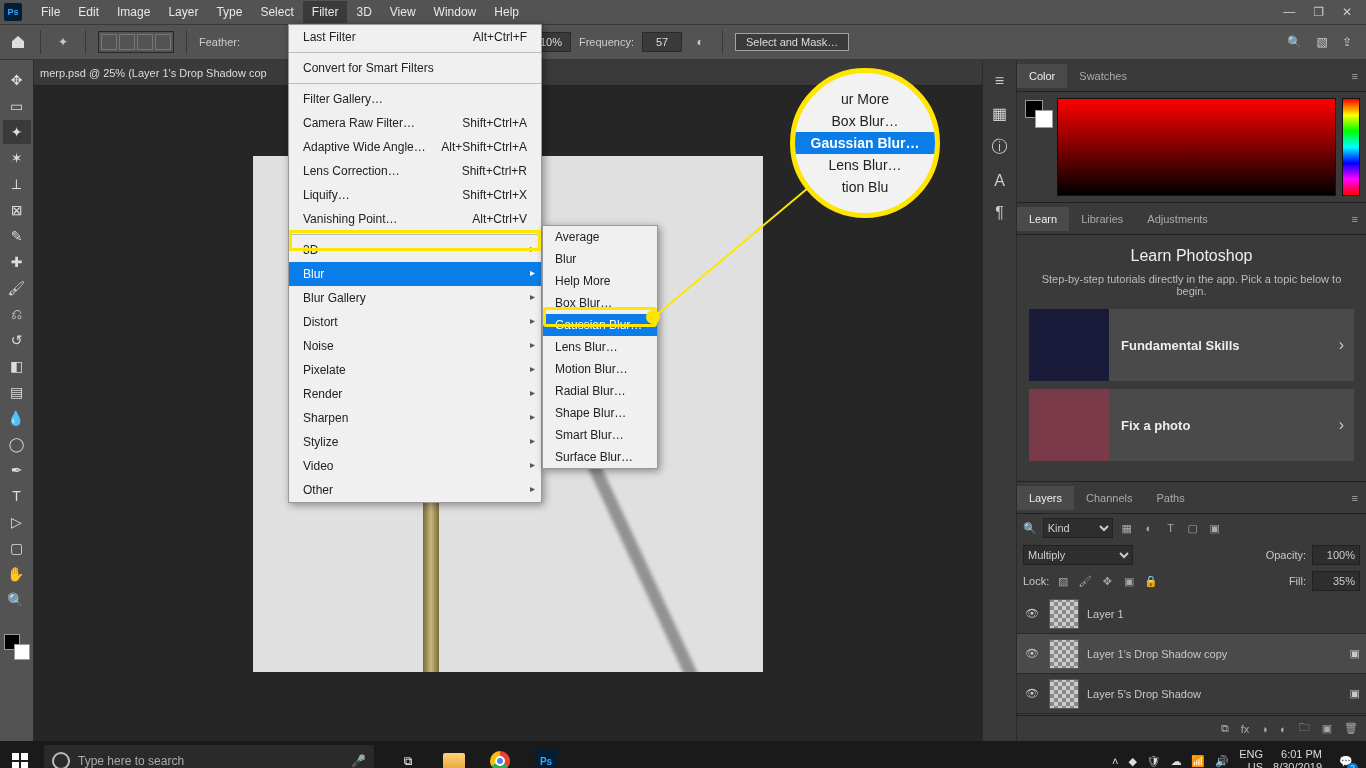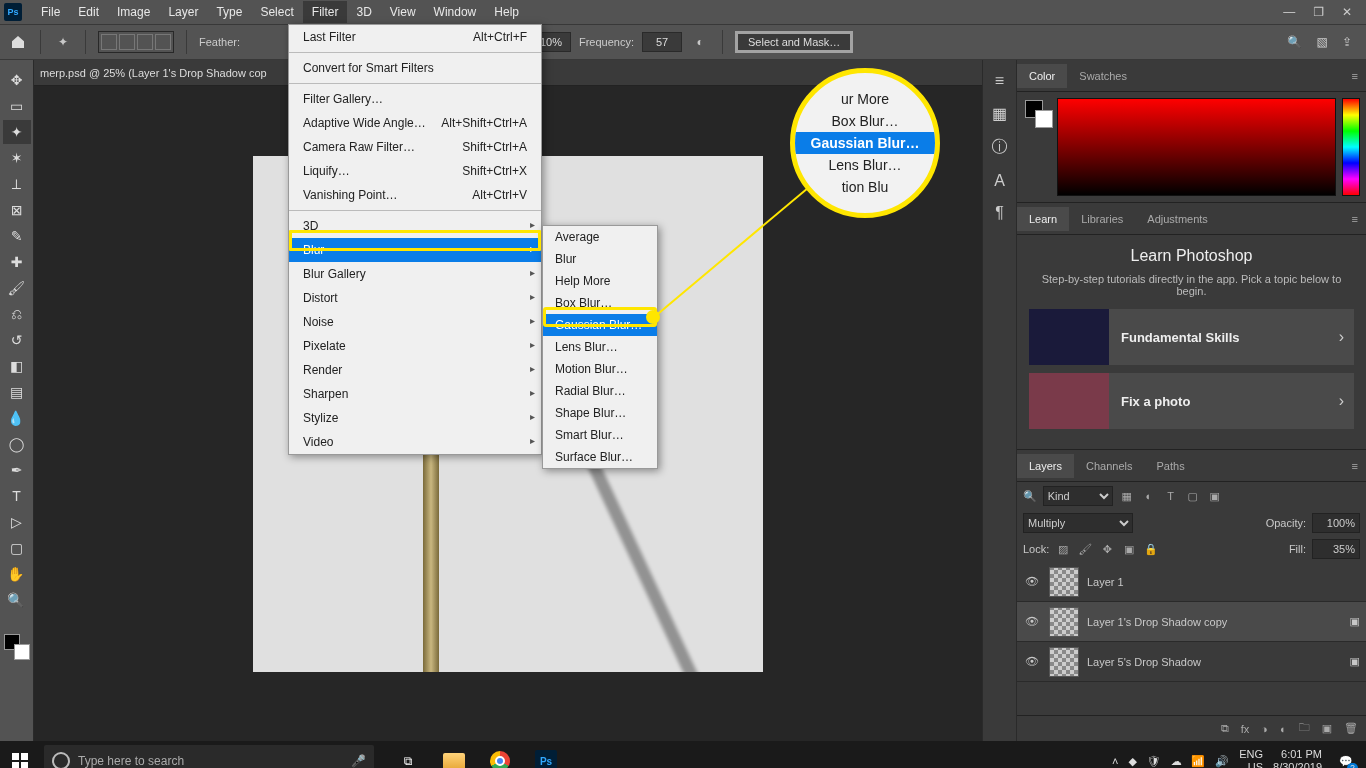--- a/index.html
+++ b/index.html
@@ -7,21 +7,21 @@
 .menubar { height: 24px; background: #535353; display: flex; align-items: center; padding-left: 4px; }
 .ps-logo { width: 18px; height: 18px; background: #001e36; color: #31a8ff; font-size: 9px; font-weight: bold; display: flex; align-items: center; justify-content: center; margin-right: 10px; border-radius: 2px; }
 .menu-item { padding: 4px 9px; color: #e8e8e8; cursor: pointer; }
 .menu-item.active { background: #3a3a3a; }
 .window-controls { margin-left: auto; display: flex; gap: 18px; padding-right: 14px; color: #ccc; }
 .optionsbar { height: 36px; background: #535353; border-top: 1px solid #383838; border-bottom: 1px solid #383838; display: flex; align-items: center; padding: 0 8px; gap: 8px; }
 .home-icon { width: 18px; height: 16px; }
 .opt-sep { width: 1px; height: 24px; background: #3a3a3a; margin: 0 4px; }
 .opt-label { color: #ccc; font-size: 11px; }
 .opt-input { background: #3a3a3a; border: 1px solid #2a2a2a; color: #ddd; width: 40px; height: 20px; font-size: 11px; padding: 0 4px; text-align: center; }
-.opt-button { background: #3a3a3a; border: 3px solid #a3a3a3; color: #ddd; padding: 2px 10px; font-size: 11px; cursor: pointer; }
+.opt-button { background: #3a3a3a; border: 1px solid #a3a3a3; color: #ddd; padding: 2px 10px; font-size: 11px; cursor: pointer; }
 .icon-block { width: 20px; height: 20px; display: flex; align-items: center; justify-content: center; }
 .boxes-group { display: flex; gap: 2px; align-items: center; padding: 2px; border: 1px solid #282828; }
 .boxes-group span { width: 16px; height: 16px; border: 1px solid #777; display:inline-block; }
 
 .workspace { display: flex; height: 681px; }
 .tool-strip { width: 34px; background: #535353; border-right: 1px solid #2a2a2a; display: flex; flex-direction: column; align-items: center; padding-top: 8px; gap: 2px; }
 .tool { width: 28px; height: 24px; display: flex; align-items: center; justify-content: center; color: #ddd; cursor: pointer; font-size: 14px; }
 .tool.sel { background: #3a3a3a; }
 .swatches-mini { margin-top: 20px; position: relative; width: 26px; height: 26px; }
 .swatches-mini .a { position: absolute; width: 16px; height: 16px; background: #000; border: 1px solid #999; top: 0; left: 0; }
@@ -45,21 +45,21 @@
 .color-panel-body { height: 110px; display: flex; padding: 6px; gap: 6px; }
 .swatch-stack { width: 28px; position: relative; }
 .swatch-stack .fg { position:absolute; width:18px; height:18px; background:#000; border:1px solid #999; top:2px; left:2px; }
 .swatch-stack .bg { position:absolute; width:18px; height:18px; background:#fff; border:1px solid #999; top:12px; left:12px; }
 .color-field { flex: 1; background: linear-gradient(to bottom, #f00, #000), linear-gradient(to right, #fff, rgba(255,255,255,0)); background-blend-mode: multiply; border: 1px solid #111; }
 .hue-strip { width: 18px; background: linear-gradient(to bottom, #f00,#ff0,#0f0,#0ff,#00f,#f0f,#f00); border: 1px solid #111; }
 .learn-panel { flex: 0 0 auto; border-top: 1px solid #222; }
 .learn-body { padding: 12px; }
 .learn-title { text-align: center; font-size: 16px; color: #eee; margin-bottom: 8px; }
 .learn-desc { text-align: center; font-size: 11px; color: #bbb; margin-bottom: 12px; }
-.learn-card { height: 56px; background: #4a4a4a; display: flex; align-items: center; margin-bottom: 8px; cursor: pointer; }
+.learn-card { height: 72px; background: #4a4a4a; display: flex; align-items: center; margin-bottom: 8px; cursor: pointer; }
 .learn-thumb { width: 80px; height: 100%; background: #1a1a3a; }
 .learn-thumb.t2 { background: #7a3a4a; }
 .learn-card-title { flex:1; padding: 0 12px; font-size: 13px; font-weight: 600; color: #eee; }
 .chev { color: #ccc; font-size: 16px; padding-right: 10px; }
 .layers-panel { flex: 1; border-top: 1px solid #222; display: flex; flex-direction: column; font-size: 11px; }
 .layers-filter { height: 28px; display: flex; align-items: center; padding: 0 6px; gap: 6px; }
 .kind-select { background: #2e2e2e; border: 1px solid #222; color: #ccc; height: 20px; width: 70px; font-size: 11px; }
 .li-icon { width:16px; height:16px; display:inline-flex; align-items:center; justify-content:center; color:#aaa; }
 .blend-row { height: 26px; display: flex; align-items: center; padding: 0 6px; gap: 6px; }
 .blend-select { background: #2e2e2e; border: 1px solid #222; color: #ccc; height: 20px; width: 110px; font-size: 11px; }
@@ -321,26 +321,30 @@
     </div>
   <div class="dd-sep"></div>
   <div class="dd-item">
       <span>Convert for Smart Filters</span>
     </div>
   <div class="dd-sep"></div>
   <div class="dd-item">
       <span>Filter Gallery…</span>
     </div>
   <div class="dd-item">
+      <span>Camera Raw Filter…</span>
+      <span>Shift+Ctrl+A</span>
+    </div>
+  <div class="dd-item">
       <span>Adaptive Wide Angle…</span>
       <span>Alt+Shift+Ctrl+A</span>
     </div>
   <div class="dd-item">
-      <span>Camera Raw Filter…</span>
-      <span>Shift+Ctrl+A</span>
+      <span>Lens Correction…</span>
+      <span>Shift+Ctrl+R</span>
     </div>
   <div class="dd-item">
       <span>Liquify…</span>
       <span>Shift+Ctrl+X</span>
     </div>
   <div class="dd-item">
       <span>Vanishing Point…</span>
       <span>Alt+Ctrl+V</span>
     </div>
   <div class="dd-sep"></div>
@@ -366,20 +370,23 @@
       <span>Render</span>
     </div>
   <div class="dd-item dd-sub">
       <span>Sharpen</span>
     </div>
   <div class="dd-item dd-sub">
       <span>Stylize</span>
     </div>
   <div class="dd-item dd-sub">
       <span>Video</span>
+    </div>
+  <div class="dd-item dd-sub">
+      <span>Other</span>
     </div>
 </div>
 <div class="highlight-ring-outer" style="top:230px; left:289px; width:252px; height:21px;"></div>
 
 <div class="dropdown blur-submenu">
   <div class="dd-item">Average</div>
   <div class="dd-item">Blur</div>
   <div class="dd-item">Help More</div>
   <div class="dd-item">Box Blur…</div>
   <div class="dd-item sel">Gaussian Blur…</div>

